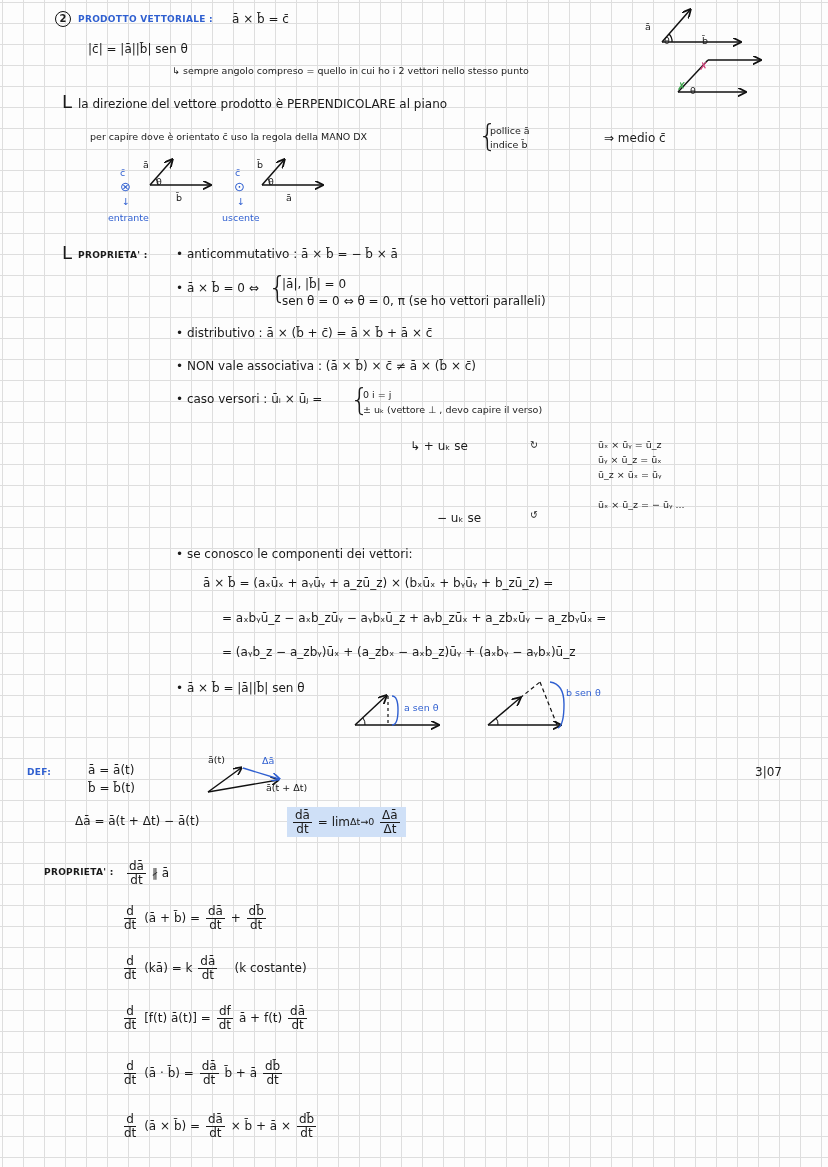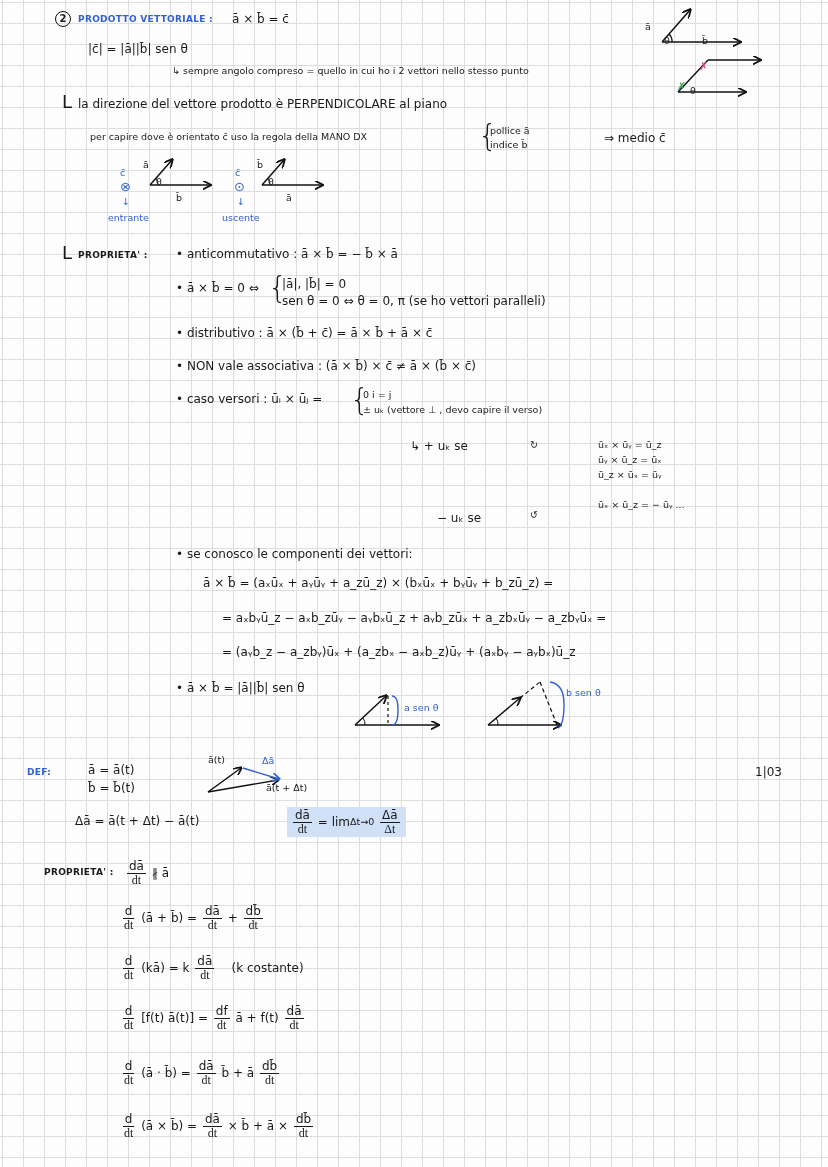--- a/index.html
+++ b/index.html
@@ -14,21 +14,21 @@
     font-family:"DejaVu Sans", sans-serif;
     color:#1a1a1a;
   }
   .t { position:absolute; white-space:nowrap; font-size:12px; line-height:1; }
   .blue { color:#2f5fd0; }
   .small { font-size:9.5px; }
   .caps { font-size:9px; letter-spacing:0.3px; }
   .b { font-weight:bold; }
   .frac { display:inline-flex; flex-direction:column; align-items:center; vertical-align:middle; line-height:1.05; margin:0 2px; }
   .frac .n { border-bottom:1.5px solid #1a1a1a; padding:0 2px; }
-  .frac .d { padding:0 2px;font-family:Liberation Serif, serif; }
+  .frac .d { padding:0 2px; }
   .highlight { background:#cfe0f7; padding:2px 4px; }
   .circ { display:inline-block; width:14px; height:14px; border:1.6px solid #111; border-radius:50%; text-align:center; line-height:14px; font-size:10px; font-weight:bold; }
   .brace { font-size:30px; line-height:0.9; font-weight:200; }
   svg { position:absolute; overflow:visible; }
 </style>
 </head>
 <body>
 
 <div class="t" style="left:55px;top:11px;"><span class="circ">2</span></div>
 <div class="t blue caps b" style="left:78px;top:15px;">PRODOTTO VETTORIALE :</div>
@@ -162,21 +162,21 @@
       </marker>
   </defs>
   <line x1="3" y1="32" x2="36" y2="8" stroke="#111" stroke-width="1.4" marker-end="url(#ar4)"></line>
   <line x1="3" y1="32" x2="73" y2="20" stroke="#111" stroke-width="1.4" marker-end="url(#ar4)"></line>
   <line x1="38" y1="8" x2="74" y2="19" stroke="#2f5fd0" stroke-width="1.4" marker-end="url(#ar5)"></line>
 </svg>
 <div class="t small" style="left:208px;top:755px;">ā(t)</div>
 <div class="t small blue" style="left:262px;top:756px;">Δā</div>
 <div class="t small" style="left:266px;top:783px;">ā(t + Δt)</div>
 
-<div class="t" style="left:755px;top:766px;">1|03</div>
+<div class="t" style="left:755px;top:766px;">3|07</div>
 
 <div class="t" style="left:75px;top:815px;">Δā = ā(t + Δt) − ā(t)</div>
 
 <div class="t highlight" style="left:287px;top:807px;">
   <span class="frac">
       <span class="n">dā</span>
       <span class="d">dt</span>
     </span>
   <span style="display:inline-flex;flex-direction:row;align-items:center;vertical-align:middle;line-height:1.1;">
     <span>= lim</span>

